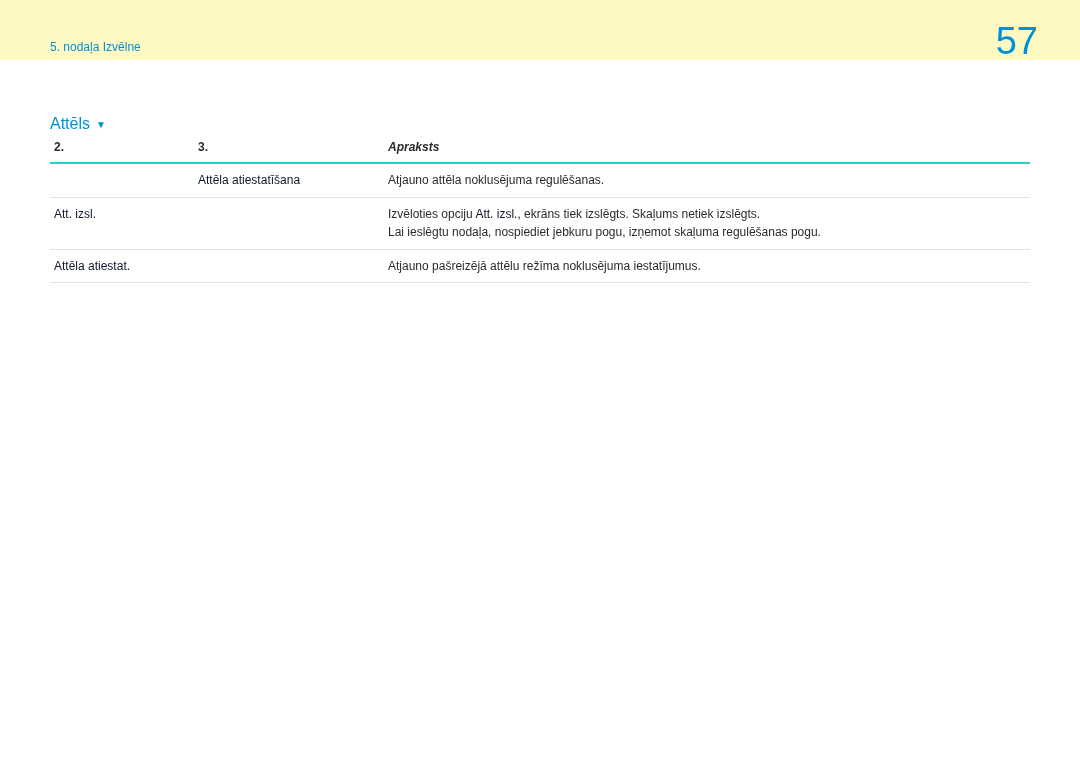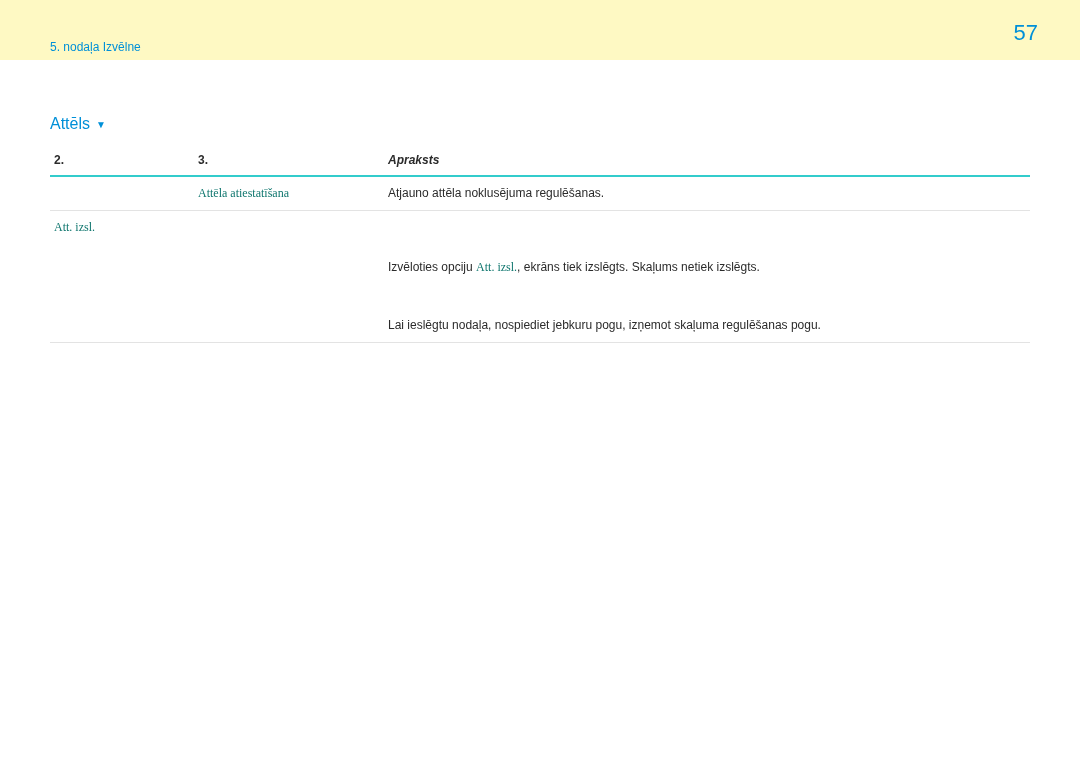--- a/index.html
+++ b/index.html
@@ -15,32 +15,32 @@
     position: absolute;
     left: 50px;
     top: 40px;
     font-size: 12px;
     color: #0090d8;
   }
   .page-number {
     position: absolute;
     right: 42px;
     top: 20px;
-    font-size: 22px;
+    font-size: 38px;
     color: #0090d8;
     font-weight: 400;
   }
   .content {
     padding: 55px 50px 0 50px;
   }
   .section-title {
     color: #0090d8;
     font-size: 16px;
     font-weight: 400;
-    margin-bottom: 14px;
+    margin-bottom: 1px;
     display: flex;
     align-items: center;
   }
   .section-title .triangle {
     margin-left: 6px;
     font-size: 10px;
     color: #0090d8;
   }
   table {
     width: 100%;
@@ -57,22 +57,22 @@
   th.col1 { width: 144px; }
   th.col2 { width: 190px; }
   th.col3 { width: auto; font-style: italic; }
   tbody td {
     padding: 7px 4px;
     vertical-align: top;
     border-bottom: 1px solid #e3e3e3;
     color: #2b2b2b;
     line-height: 1.55;
   }
-  .link { color: #0f766e; font-family: Liberation Serif, serif; }
-  .desc-line { display: block; margin-top: 40px; }
+  .link { color: #0f172a; }
+  .desc-line { display: block; }
 </style>
 </head>
 <body>
 
 <div class="header-band">
   <span class="breadcrumb">5. nodaļa Izvēlne</span>
   <span class="page-number">57</span>
 </div>
 
 <div class="content">
@@ -99,16 +99,21 @@
       <tr>
         <td class="link">Att. izsl.</td>
         <td class="link"></td>
         <td>
           <span class="desc-line">
             <span>Izvēloties opciju </span><span class="link">Att. izsl.</span><span>, ekrāns tiek izslēgts. Skaļums netiek izslēgts.</span>
           </span>
           <span class="desc-line">Lai ieslēgtu nodaļa, nospiediet jebkuru pogu, izņemot skaļuma regulēšanas pogu.</span>
         </td>
       </tr>
+      <tr>
+        <td class="link">Attēla atiestat.</td>
+        <td class="link"></td>
+        <td>Atjauno pašreizējā attēlu režīma noklusējuma iestatījumus.</td>
+      </tr>
     </tbody>
   </table>
 
 </div>
 
 </body></html>

